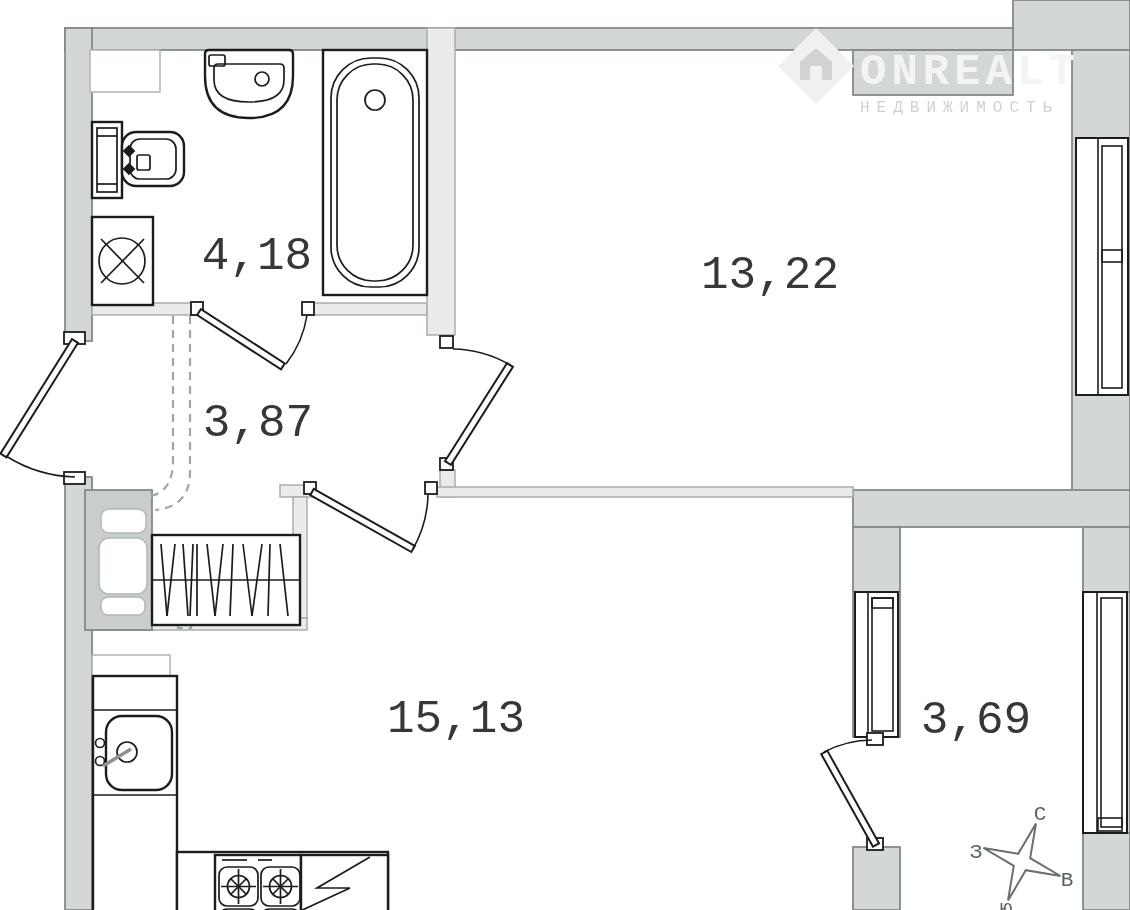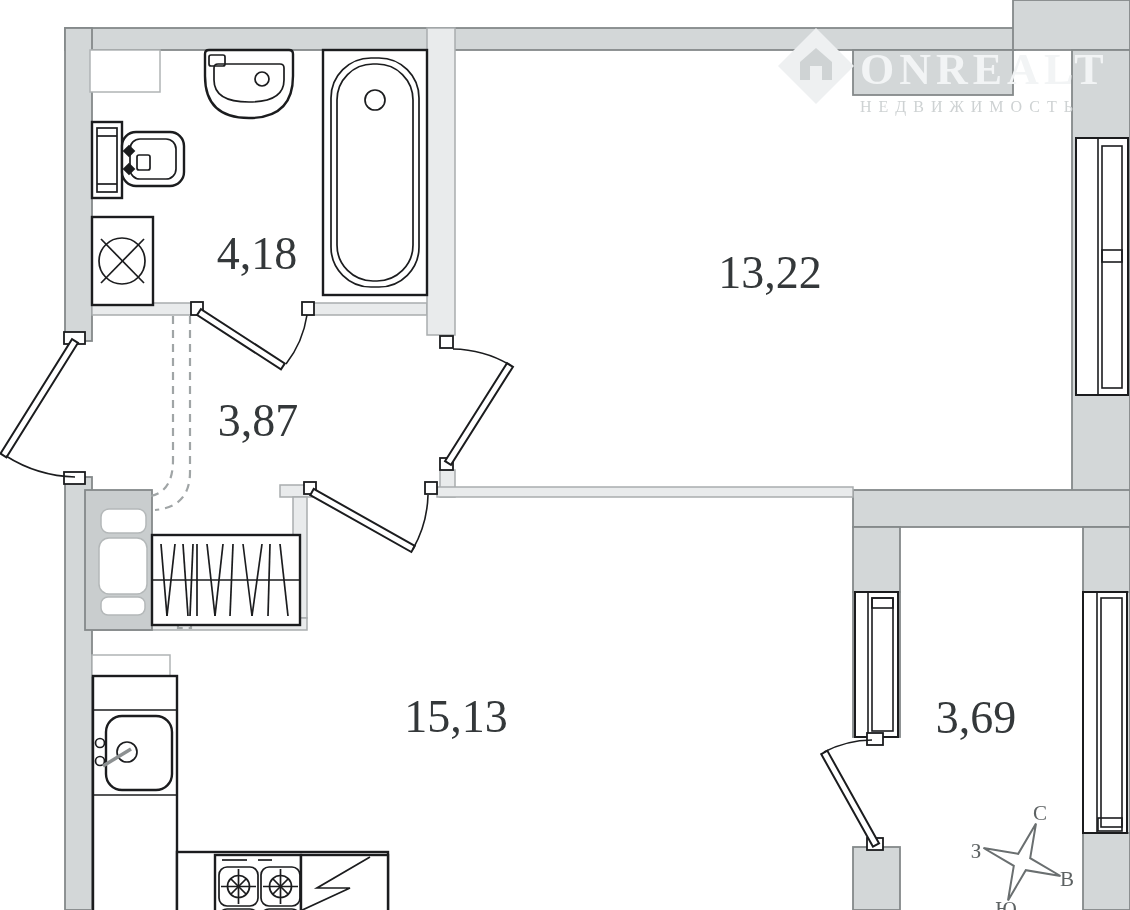--- a/index.html
+++ b/index.html
@@ -1,17 +1,17 @@
 <!DOCTYPE html>
 <html><head>
 <meta charset="utf-8">
 <style>
   html,body{margin:0;padding:0;background:#ffffff;}
   .plan-wrap{position:relative;width:1130px;height:910px;background:#ffffff;overflow:hidden;
-             font-family:Liberation Serif, serif;}
+             font-family:Liberation Mono, monospace;}
   svg{display:block;}
   .wall-thick{stroke:#84898a;stroke-width:1.8;}
   .wall-thin{stroke:#a9adae;stroke-width:1.5;}
   .fx{fill:#ffffff;stroke:#1b1c1e;stroke-width:2.4;}
   .fx-thin{fill:none;stroke:#1b1c1e;stroke-width:1.7;}
   .jamb{fill:#ffffff;stroke:#1b1c1e;stroke-width:1.8;}
   .leaf{fill:#ffffff;stroke:#1b1c1e;stroke-width:2;}
   .arc{fill:none;stroke:#1b1c1e;stroke-width:1.6;}
   .win{fill:#ffffff;stroke:#1b1c1e;stroke-width:2;}
   .winline{stroke:#1b1c1e;stroke-width:1.6;fill:none;}

